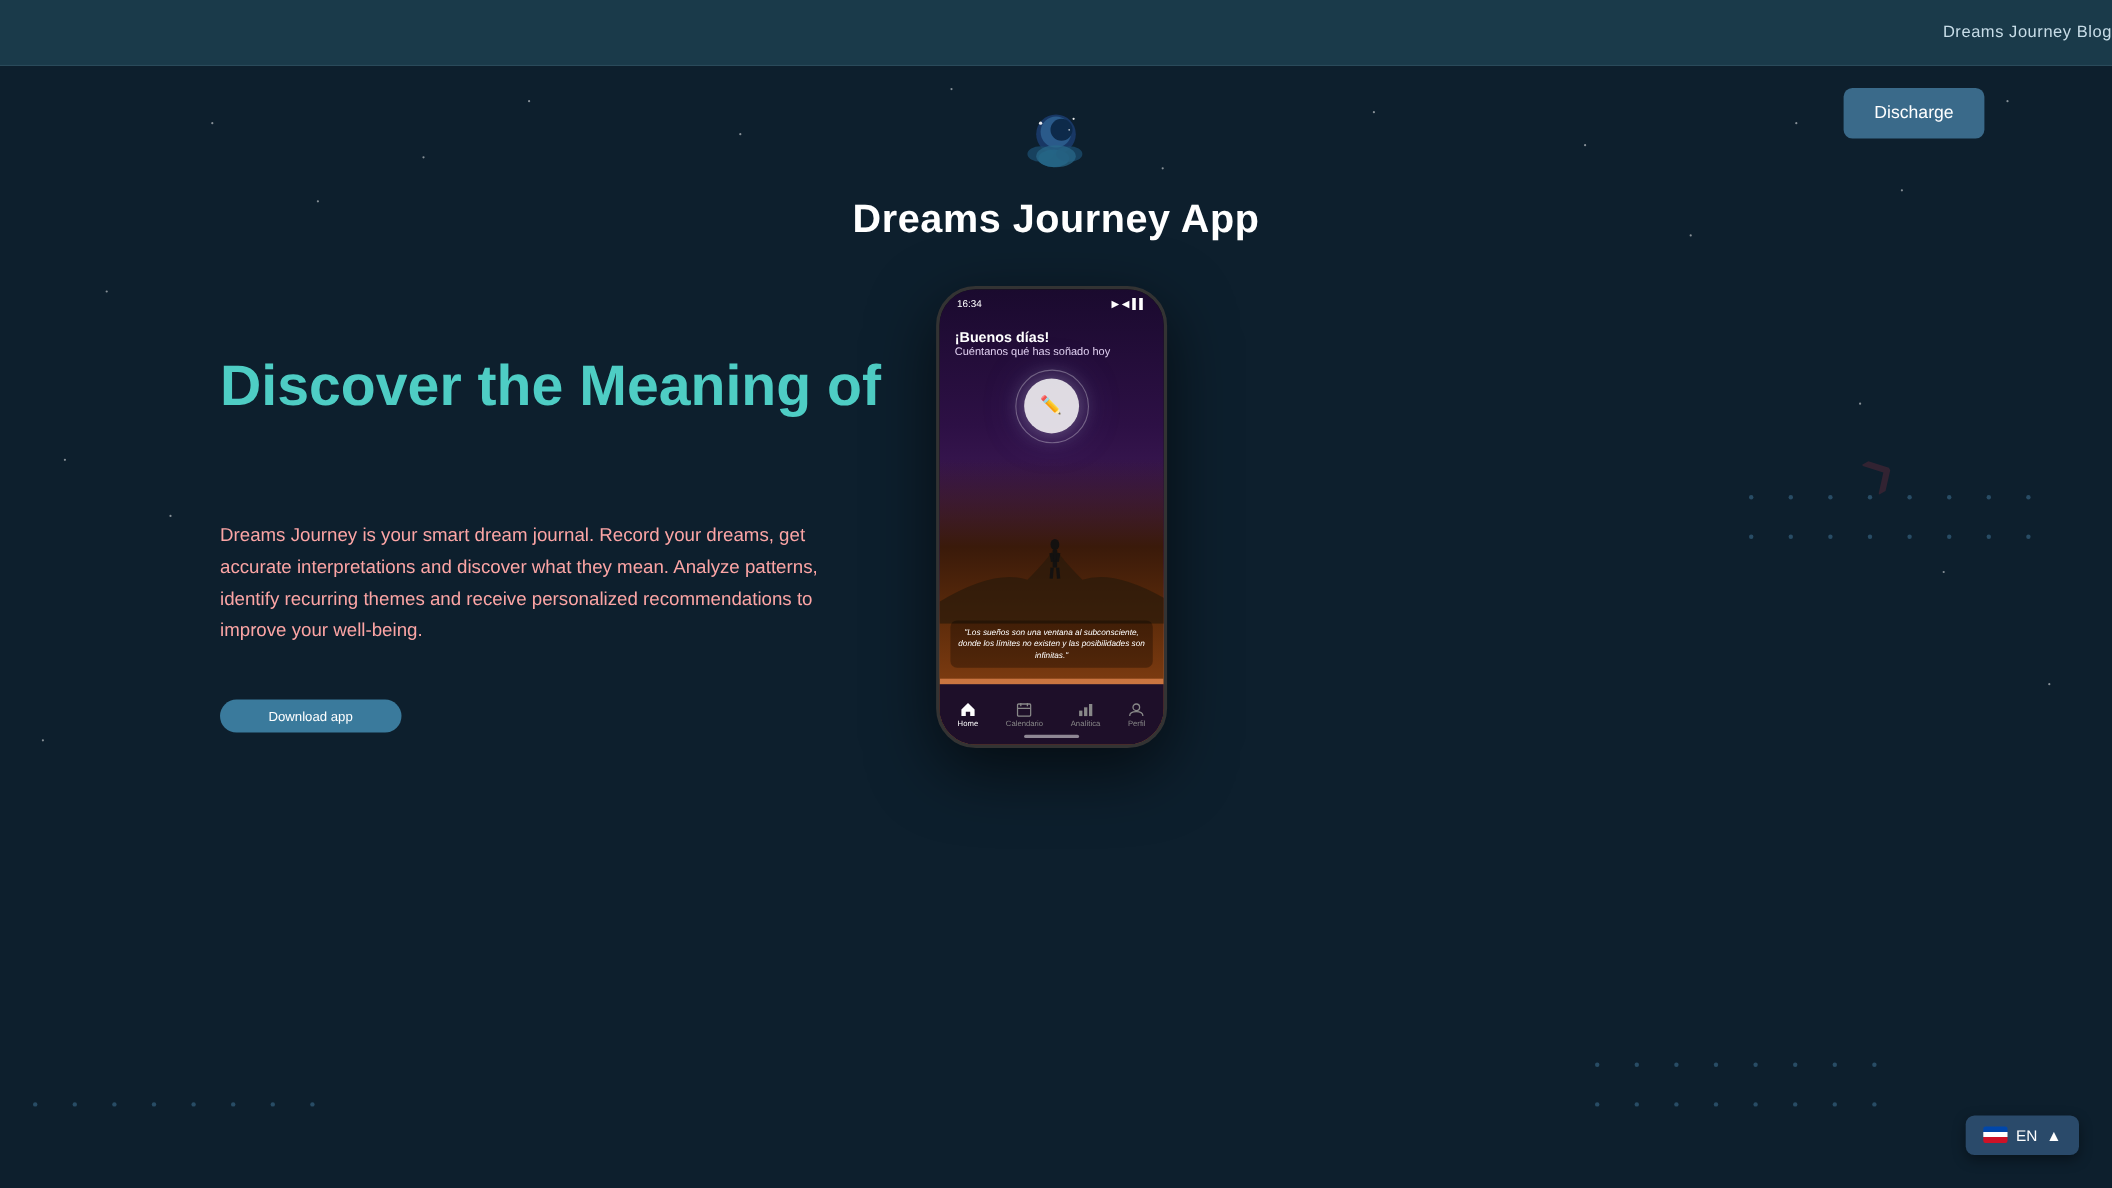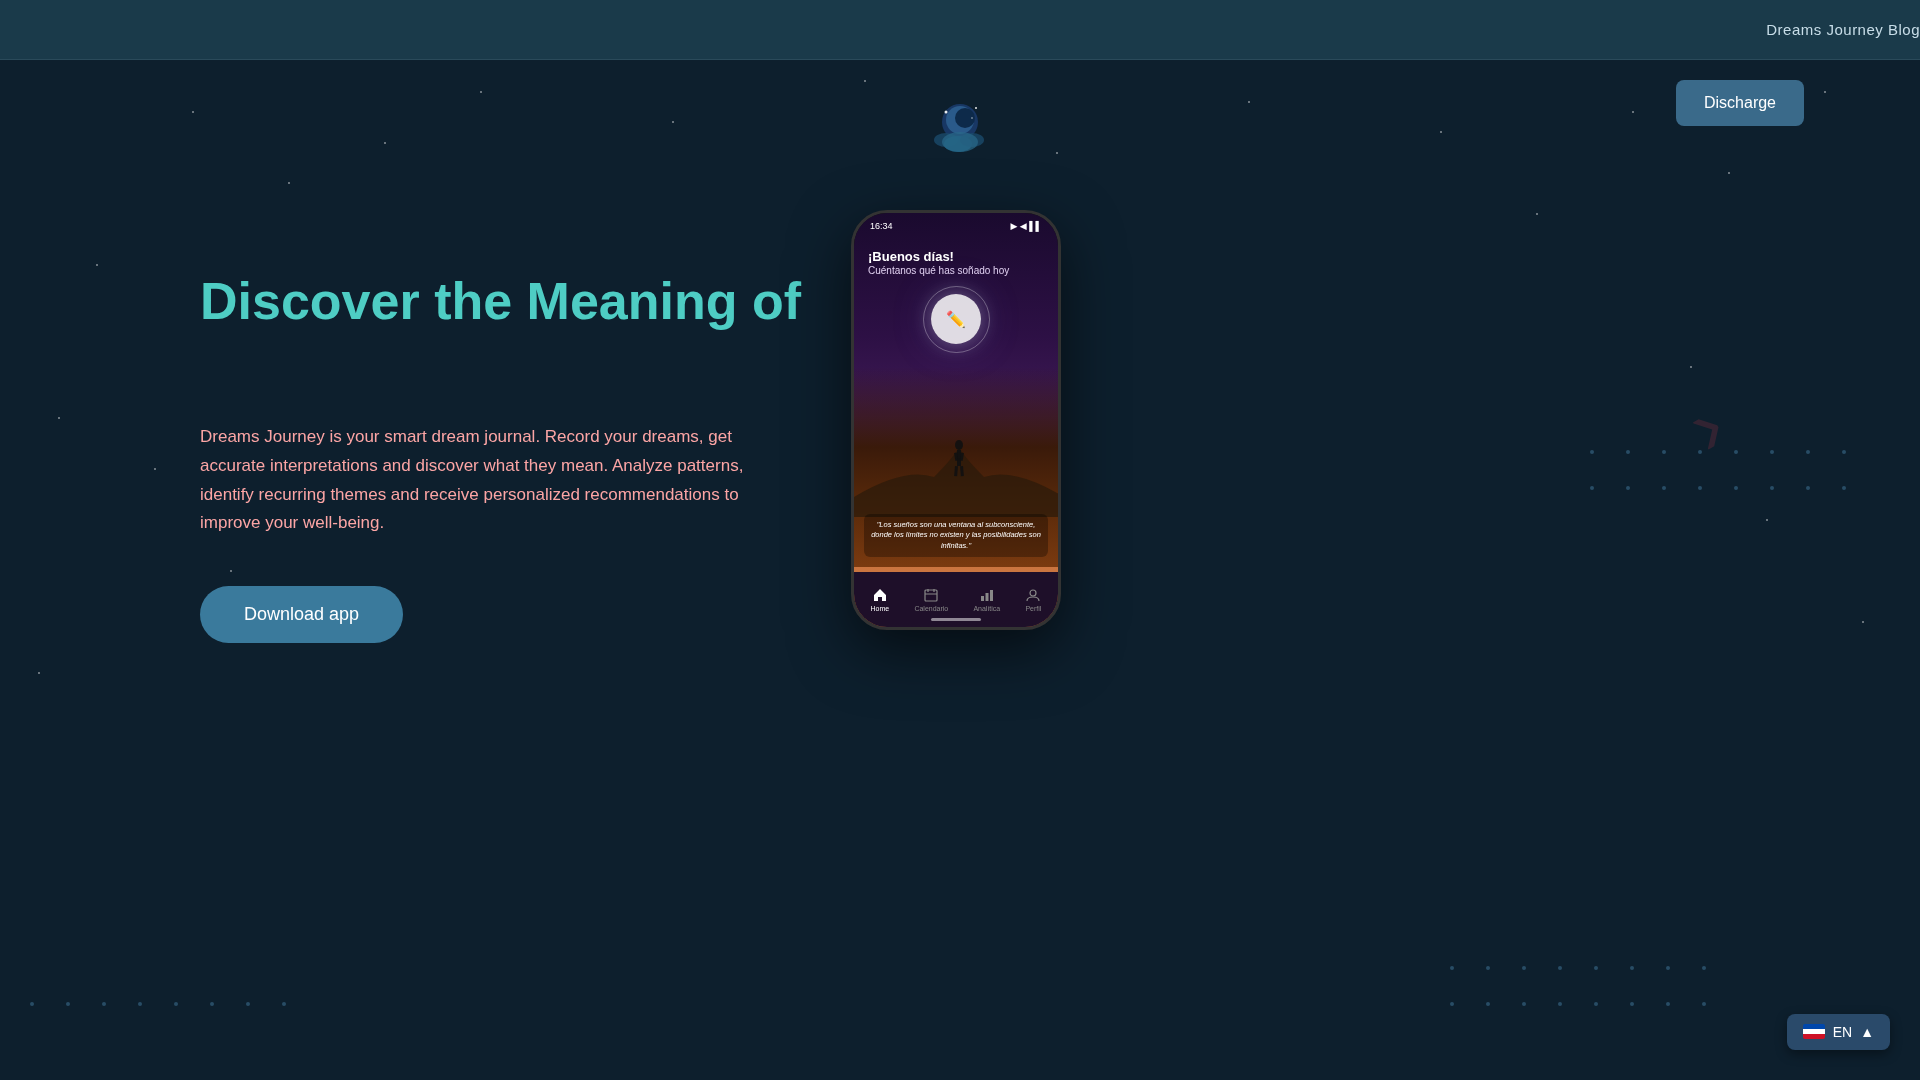--- a/index.html
+++ b/index.html
@@ -97,22 +97,22 @@
       line-height: 1.7;
       margin-bottom: 48px;
       max-width: 560px;
     }
 
     #download-btn {
       background: #3a7a9c;
       color: #ffffff;
       border: none;
       border-radius: 40px;
-      padding: 18px 44px;
-      font-size: 18px;
+      padding: 8px 44px;
+      font-size: 12px;
       font-weight: 500;
       cursor: pointer;
     }
 
     
     #phone-container {
       position: absolute;
       left: 851px;
       top: -40px;
     }
@@ -414,20 +414,21 @@
       <circle cx="26" cy="22" r="1.5" fill="#fff" opacity="0.9"></circle>
       <circle cx="56" cy="18" r="1" fill="#fff" opacity="0.9"></circle>
       <circle cx="52" cy="28" r="0.8" fill="#fff" opacity="0.7"></circle>
 
       <ellipse cx="26" cy="50" rx="12" ry="7" fill="#1a4a6a" opacity="0.8"></ellipse>
       <ellipse cx="38" cy="54" rx="14" ry="8" fill="#1a5a7a" opacity="0.9"></ellipse>
       <ellipse cx="52" cy="50" rx="12" ry="7" fill="#1a4a6a" opacity="0.8"></ellipse>
       <ellipse cx="40" cy="52" rx="18" ry="10" fill="#2a6a8a" opacity="0.7"></ellipse>
     </svg>
   </div>
+  <h1 id="app-title">Dreams Journey App</h1>
 </div>
 
 <div id="main-content">
   <div id="text-section">
     <h2 id="hero-heading">
       <span>Discover the Meaning of</span><br>
       <br>
     </h2>
     <p id="hero-description">Dreams Journey is your smart dream journal. Record your dreams, get accurate interpretations and discover what they mean. Analyze patterns, identify recurring themes and receive personalized recommendations to improve your well-being.</p>
     <button id="download-btn">Download app</button>

